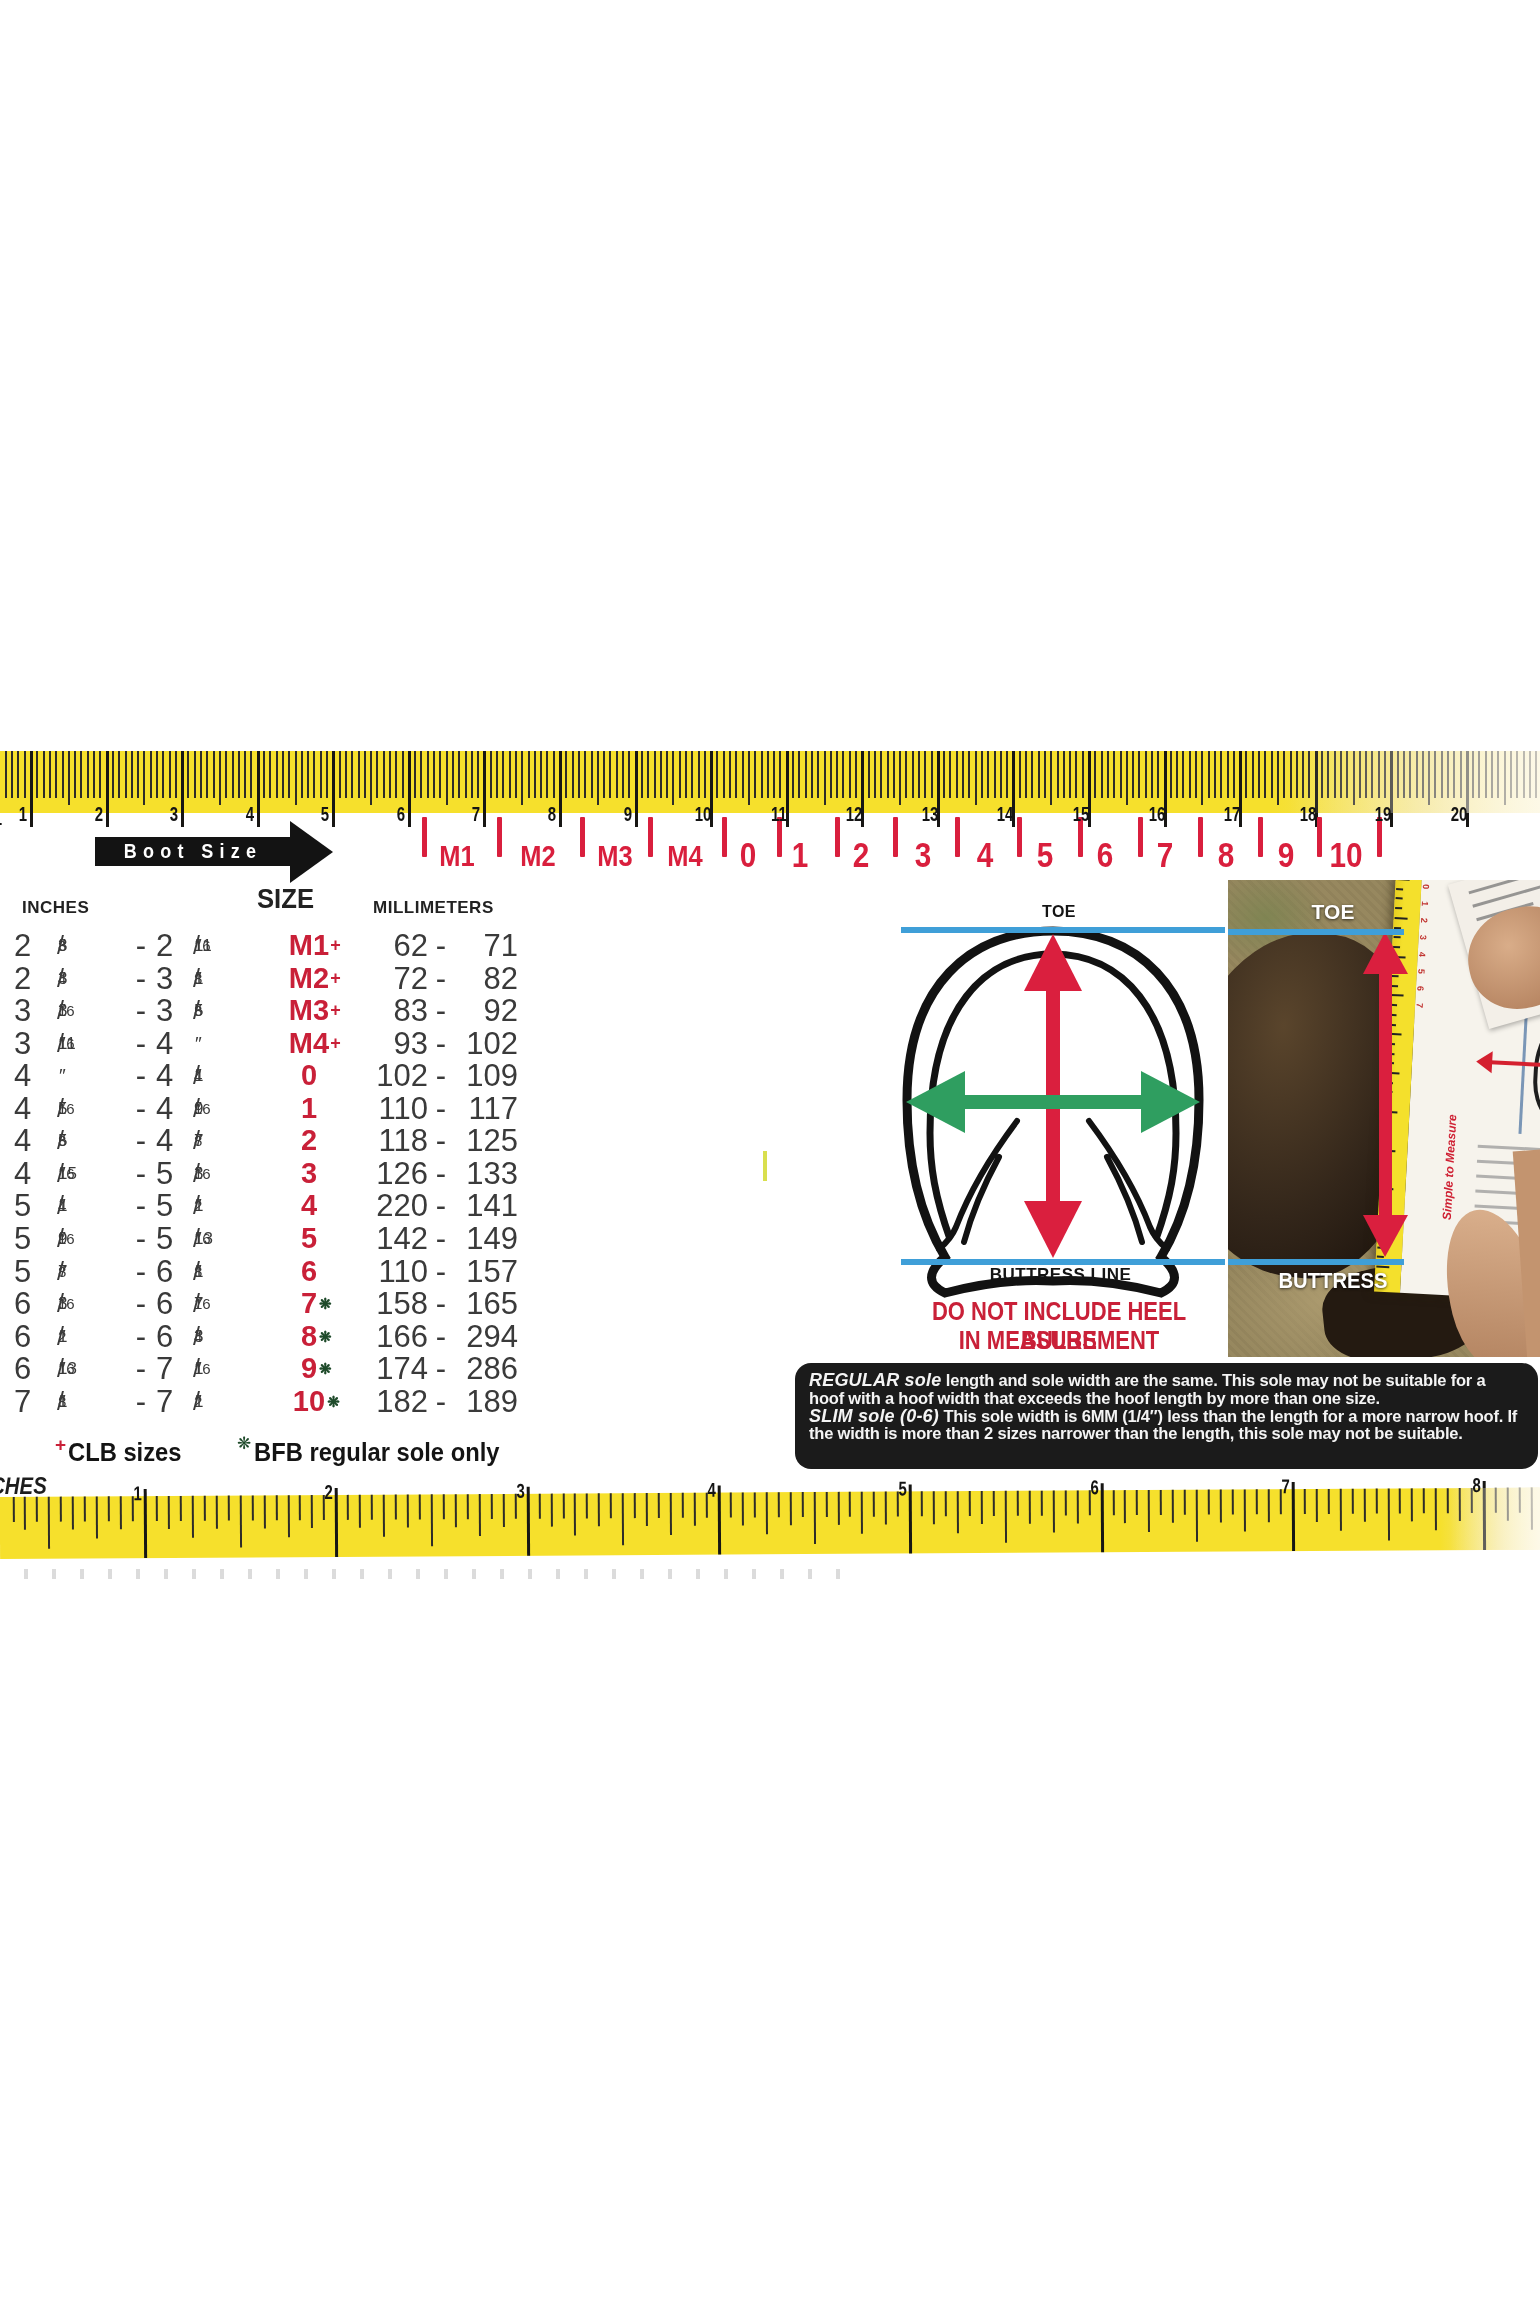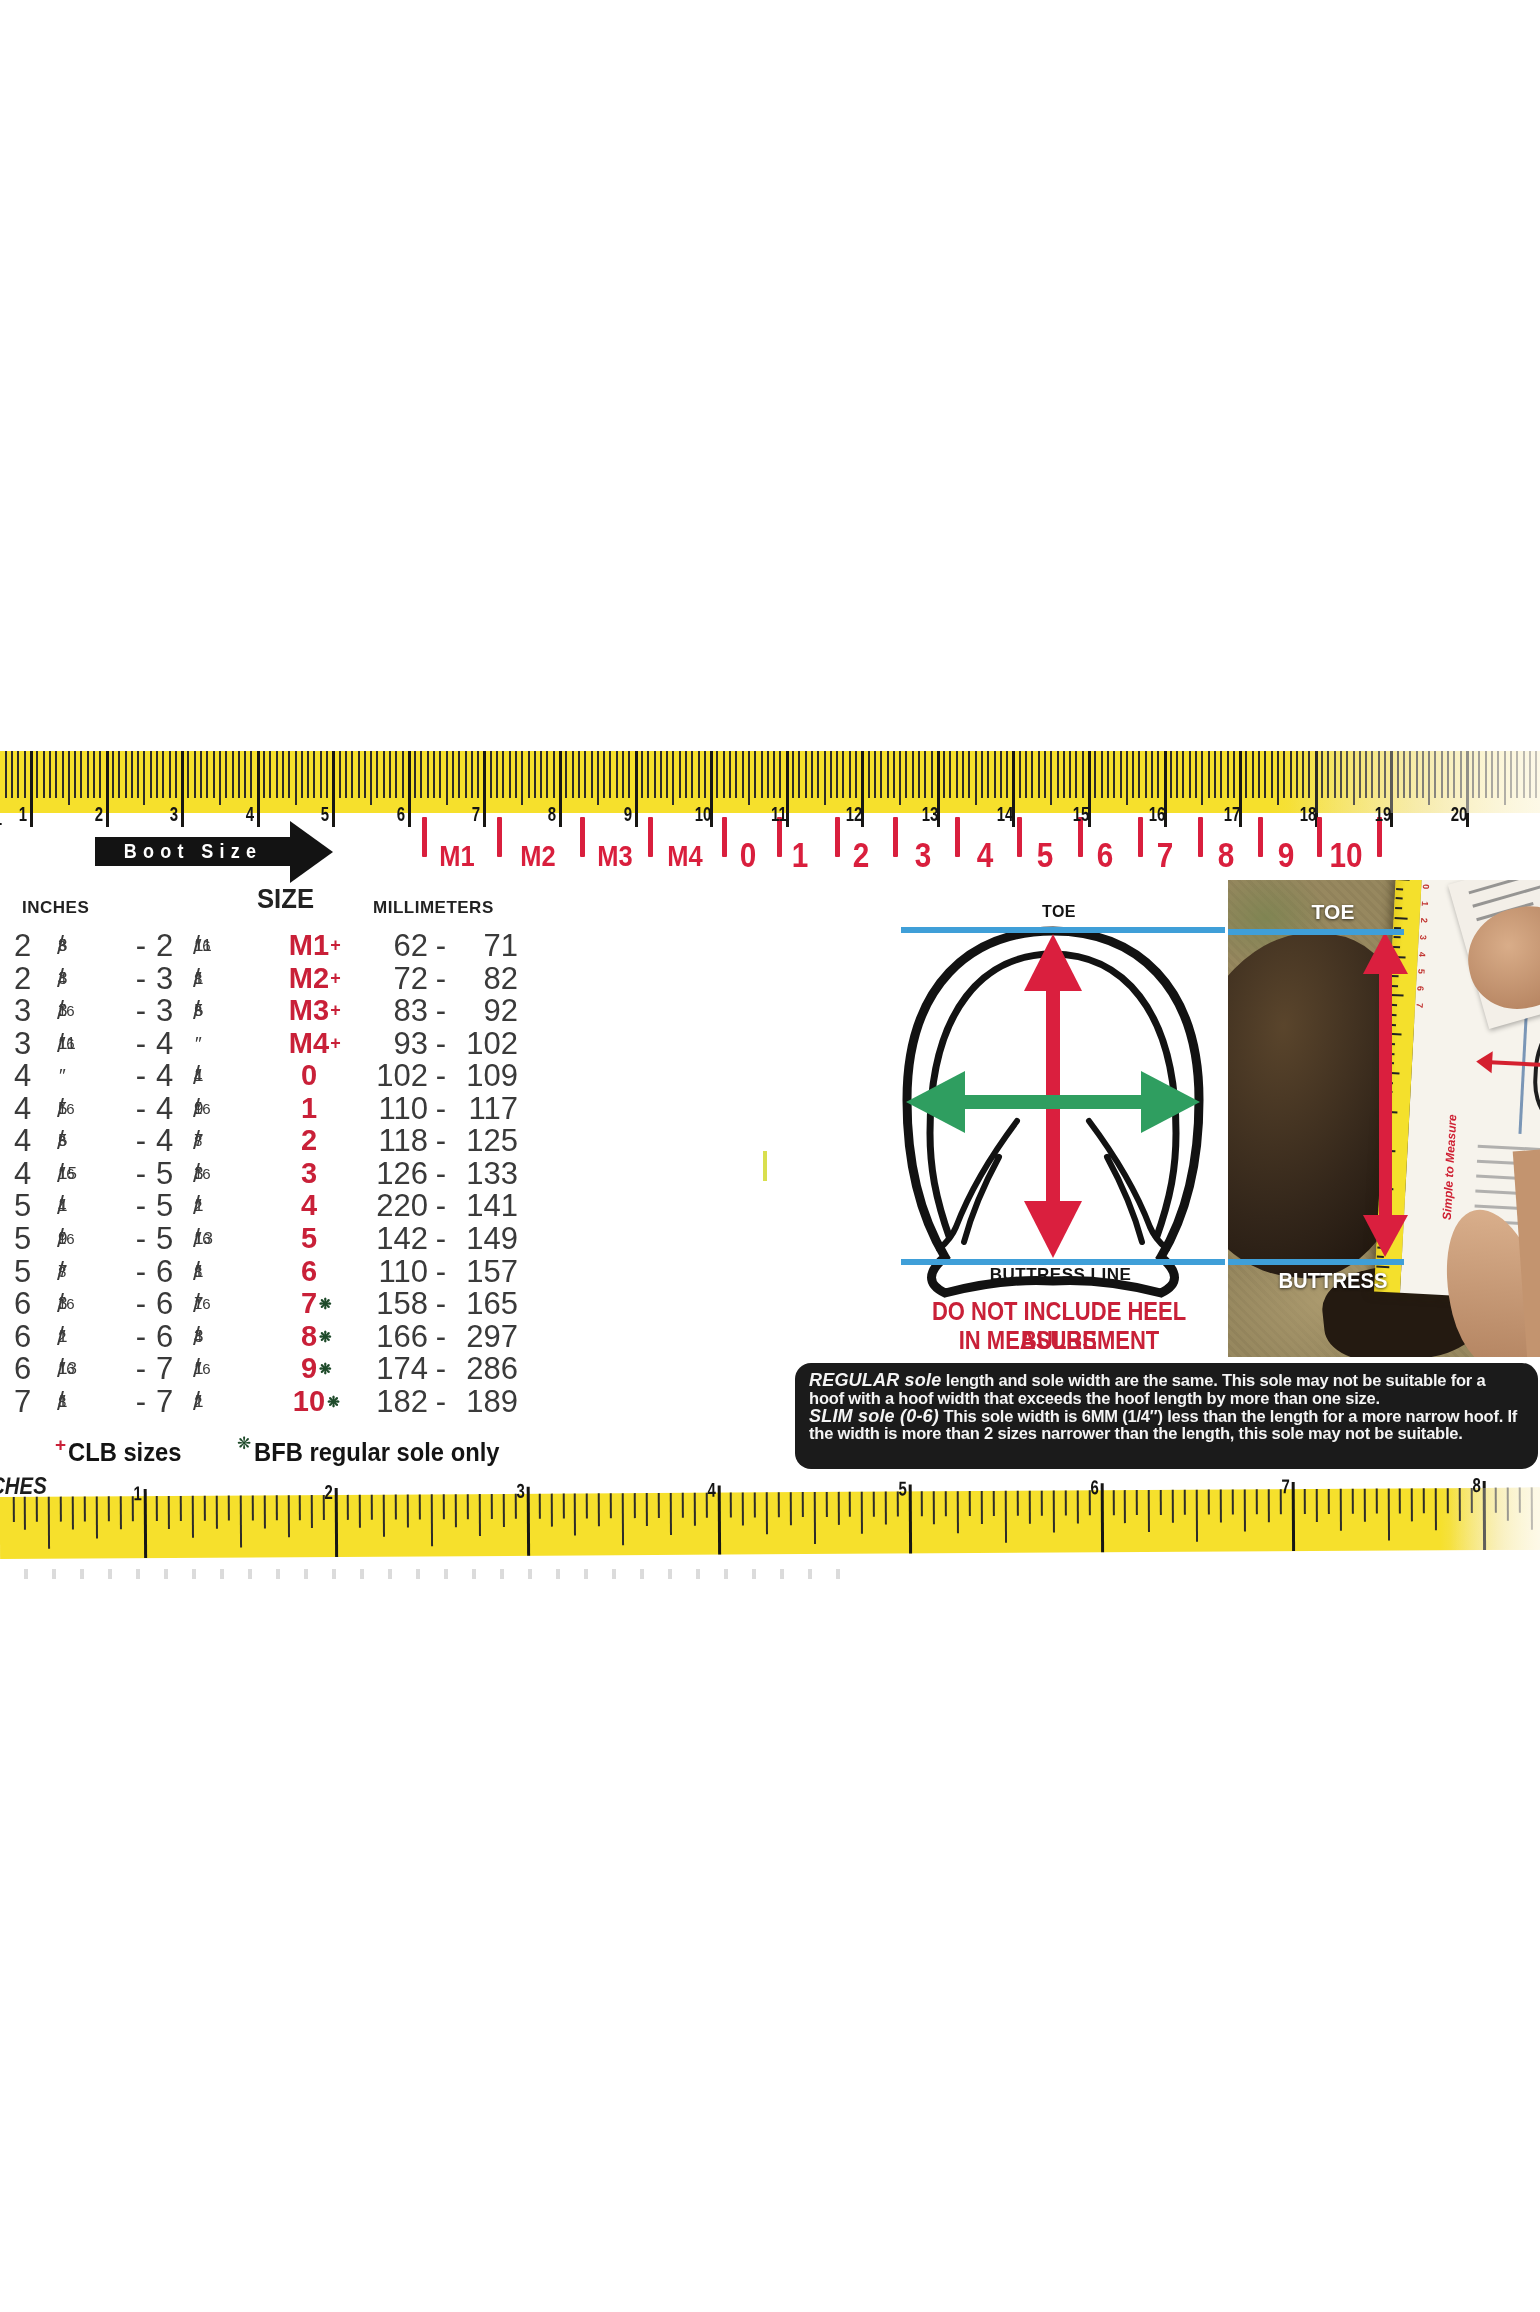--- a/index.html
+++ b/index.html
@@ -696,21 +696,21 @@
         <span class="c-w2">6</span>
         <span class="c-f2">
           <span class="fr-n">3</span>
           <span class="fr-sl">/</span>
           <span class="fr-d">4</span>
           <span class="fr-q">″</span>
         </span>
         <span class="c-size">8<span class="mk-ast">❋</span></span>
         <span class="c-m1">166</span>
         <span class="c-md">-</span>
-        <span class="c-m2">297</span>
+        <span class="c-m2">294</span>
       </div>
       <div class="srow" style="top: 1352.2px;">
         <span class="c-w1">6</span>
         <span class="c-f1">
           <span class="fr-n">13</span>
           <span class="fr-sl">/</span>
           <span class="fr-d">16</span>
           <span class="fr-q">″</span>
         </span>
         <span class="c-dash">-</span>

